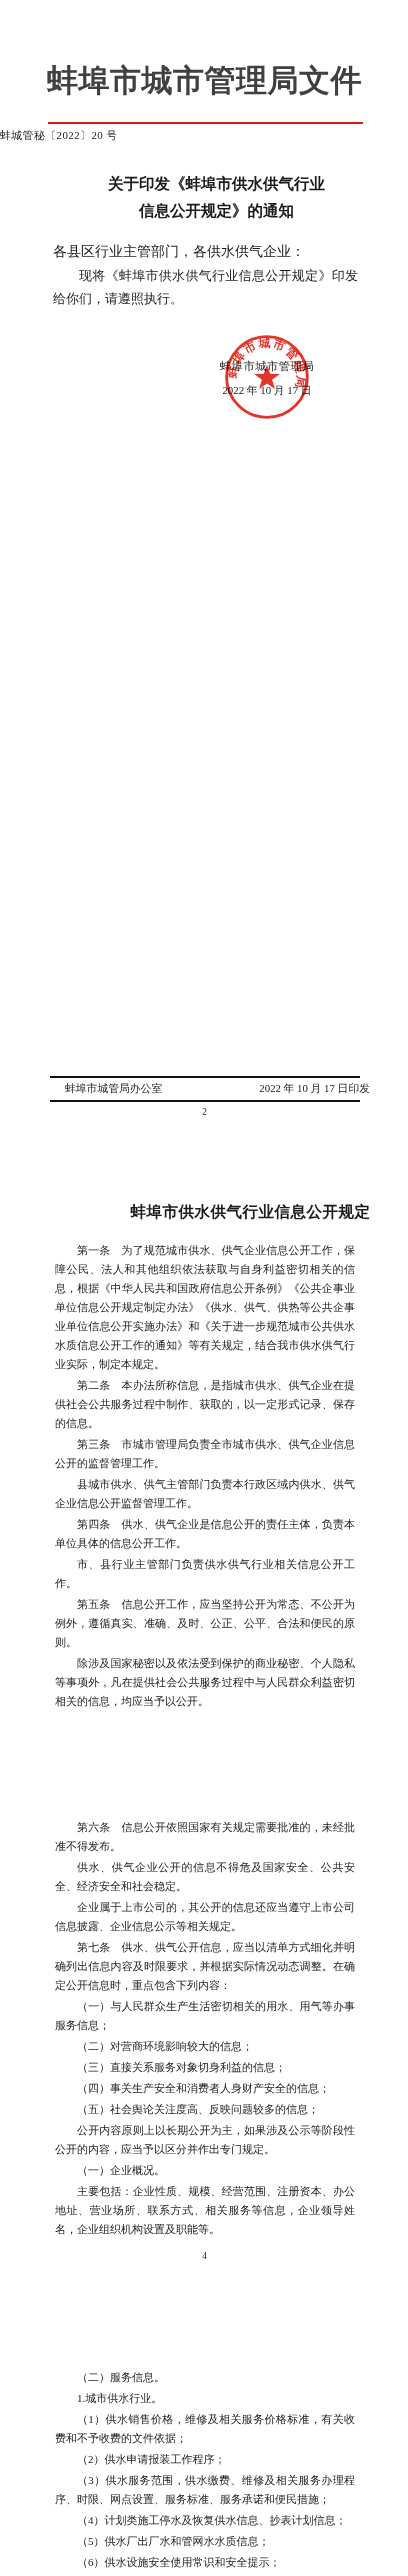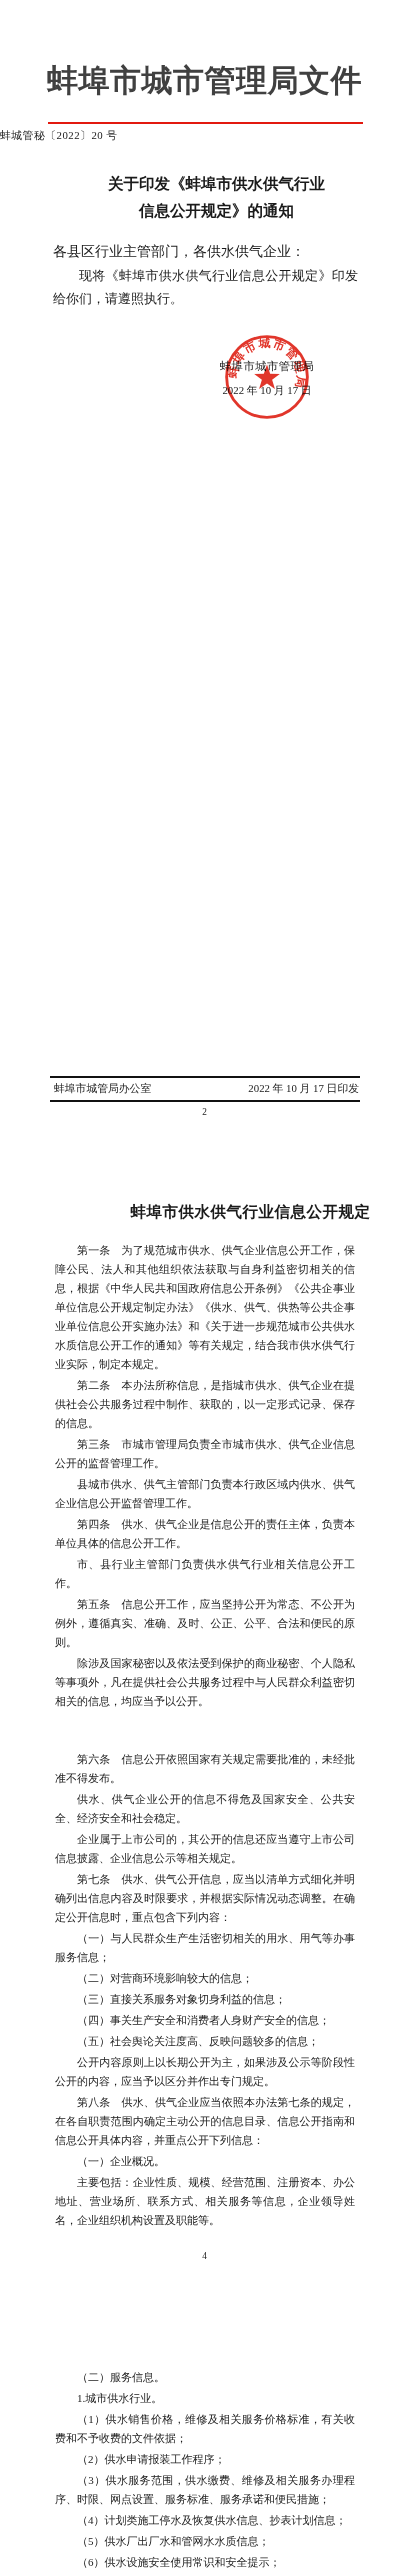--- a/index.html
+++ b/index.html
@@ -27,21 +27,21 @@
     font-size:13px;line-height:23px;text-indent:2em;
     text-align:justify;text-justify:inter-character;word-break:break-all;
   }
   .issuer{position:absolute;top:359px;left:182px;width:170px;text-align:center;font-size:11.3px;letter-spacing:0.5px;}
   .issue-date{position:absolute;top:384px;left:182px;width:170px;text-align:center;font-size:10.8px;}
   .seal{position:absolute;left:223px;top:333px;mix-blend-mode:multiply;opacity:.92;}
   .colophon-line{position:absolute;left:50px;width:310px;height:1.5px;background:#111;}
   .line-a{top:1076px;}
   .line-b{top:1100px;}
   .colophon-row{
-    position:absolute;top:1082px;left:54px;width:305px;
+    position:absolute;top:1082px;left:65px;width:305px;
     display:flex;justify-content:space-between;font-size:10.8px;white-space:nowrap;
   }
   .pagenum{position:absolute;left:0;width:100%;text-align:center;font-size:9.3px;}
   .reg-title{position:absolute;top:1202px;left:0;width:100%;text-align:center;font-size:15.5px;font-weight:bold;letter-spacing:0.5px;padding-left:46px;}
   .page-body{
     position:absolute;left:53px;width:304px;
     font-size:11px;line-height:19px;
     text-align:justify;text-justify:inter-character;word-break:break-all;
   }
   .para{text-indent:2em;margin:2px;padding:0;}
@@ -92,32 +92,31 @@
       <div class="para">第二条　本办法所称信息，是指城市供水、供气企业在提供社会公共服务过程中制作、获取的，以一定形式记录、保存的信息。</div>
       <div class="para">第三条　市城市管理局负责全市城市供水、供气企业信息公开的监督管理工作。</div>
       <div class="para">县城市供水、供气主管部门负责本行政区域内供水、供气企业信息公开监督管理工作。</div>
       <div class="para">第四条　供水、供气企业是信息公开的责任主体，负责本单位具体的信息公开工作。</div>
       <div class="para">市、县行业主管部门负责供水供气行业相关信息公开工作。</div>
       <div class="para">第五条　信息公开工作，应当坚持公开为常态、不公开为例外，遵循真实、准确、及时、公正、公平、合法和便民的原则。</div>
       <div class="para">除涉及国家秘密以及依法受到保护的商业秘密、个人隐私等事项外，凡在提供社会公共服务过程中与人民群众利益密切相关的信息，均应当予以公开。</div>
     </div>
   <div class="pagenum" style="top:1681px">3</div>
 
-  <div class="page-body" style="top:1748px">
+  <div class="page-body" style="top:1816px">
       <div class="para">第六条　信息公开依照国家有关规定需要批准的，未经批准不得发布。</div>
       <div class="para">供水、供气企业公开的信息不得危及国家安全、公共安全、经济安全和社会稳定。</div>
       <div class="para">企业属于上市公司的，其公开的信息还应当遵守上市公司信息披露、企业信息公示等相关规定。</div>
       <div class="para">第七条　供水、供气公开信息，应当以清单方式细化并明确列出信息内容及时限要求，并根据实际情况动态调整。在确定公开信息时，重点包含下列内容：</div>
       <div class="para">（一）与人民群众生产生活密切相关的用水、用气等办事服务信息；</div>
       <div class="para">（二）对营商环境影响较大的信息；</div>
       <div class="para">（三）直接关系服务对象切身利益的信息；</div>
       <div class="para">（四）事关生产安全和消费者人身财产安全的信息；</div>
       <div class="para">（五）社会舆论关注度高、反映问题较多的信息；</div>
       <div class="para">公开内容原则上以长期公开为主，如果涉及公示等阶段性公开的内容，应当予以区分并作出专门规定。</div>
-      <div class="para">第八条　供水、供气企业应当依照本办法第七条的规定，在各自职责范围内确定主动公开的信息目录、信息公开指南和信息公开具体内容，并重点公开下列信息：</div>
       <div class="para">（一）企业概况。</div>
       <div class="para">主要包括：企业性质、规模、经营范围、注册资本、办公地址、营业场所、联系方式、相关服务等信息，企业领导姓名，企业组织机构设置及职能等。</div>
     </div>
   <div class="pagenum" style="top:2251px">4</div>
 
   <div class="page-body" style="top:2366px">
       <div class="para">（二）服务信息。</div>
       <div class="para">1.城市供水行业。</div>
       <div class="para">（1）供水销售价格，维修及相关服务价格标准，有关收费和不予收费的文件依据；</div>
       <div class="para">（2）供水申请报装工作程序；</div>

